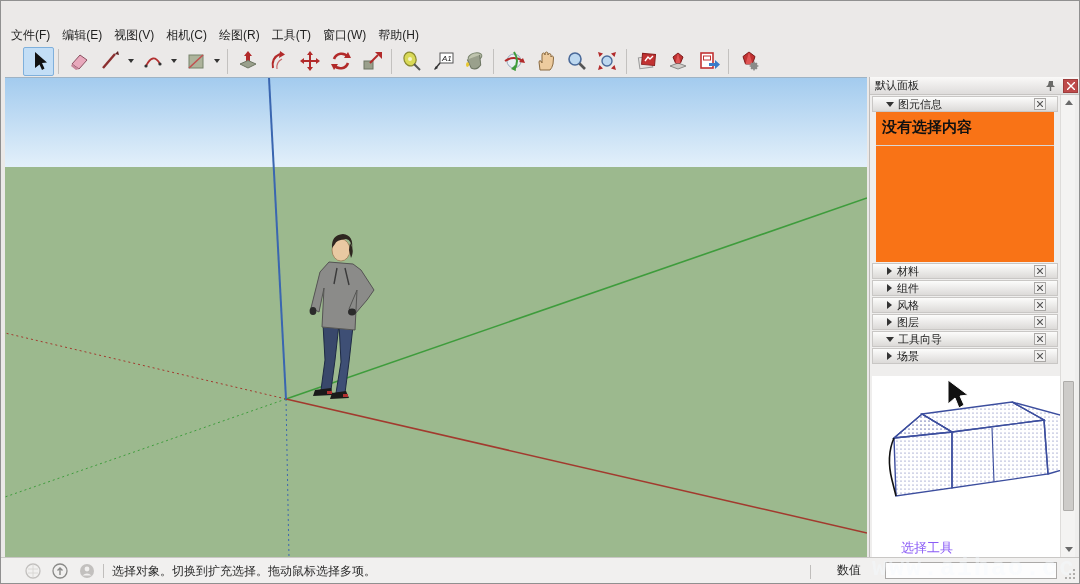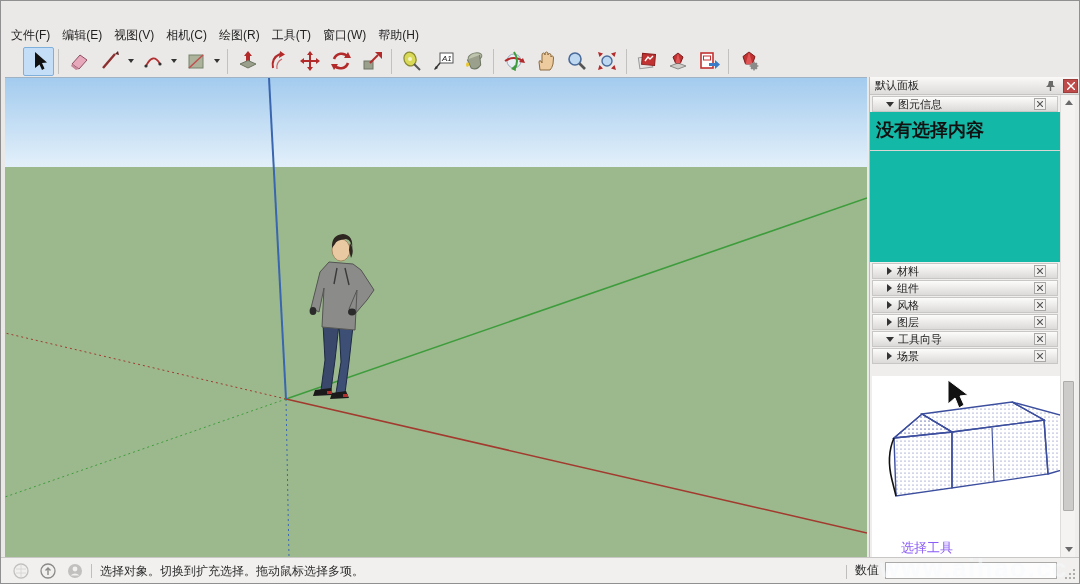--- a/index.html
+++ b/index.html
@@ -55,52 +55,52 @@
              align-items:center; font-size:11px; color:#222; padding:0 11px; }
   .sec-arrow-r { width:0; height:0; border-top:4px solid transparent;
                  border-bottom:4px solid transparent; border-left:5px solid #333;
                  margin:0 5px 0 3px; }
   .sec-arrow-d { width:0; height:0; border-left:4px solid transparent;
                  border-right:4px solid transparent; border-top:5px solid #333;
                  margin:0 4px 0 2px; }
   .sec-hdr .lbl { flex:1; }
   .sec-x { width:12px; height:12px; border:1px solid #A9A7A5; background:#F2F1F0;
            display:flex; align-items:center; justify-content:center; }
-  .entity-body { height:150px; margin:0 0; background:#14b8a6; font-size:18px; color:#111; }
+  .entity-body { height:150px; margin:0 6px; background:#f97316; font-size:15px; color:#111; }
   .entity-msg { font-weight:bold; padding:6px 6px 8px 6px; border-bottom:1px solid #D9D7D5; }
   .instructor { position:absolute; left:2px; top:299px; width:188px; height:181px;
                 background:#FFFFFF; overflow:hidden; }
   .instr-caption { position:absolute; left:20px; top:163px; font-size:13px; color:#8b5cf6;margin-left:9px; }
   .vscroll { position:absolute; left:190px; top:18px; width:15px; height:462px;
              background:#F4F3F2; border-left:1px solid #DEDCDA; }
   .vs-arrow { position:absolute; left:1px; width:13px; height:13px; display:flex;
               align-items:center; justify-content:center; }
   .vs-thumb { position:absolute; left:2px; top:286px; width:11px; height:130px;
               background:#CDCBC9; border:1px solid #AEACAA; border-radius:1px; }
   .tri-up { width:0; height:0; border-left:4px solid transparent;
             border-right:4px solid transparent; border-bottom:5px solid #6a6a6a; }
   .tri-dn { width:0; height:0; border-left:4px solid transparent;
             border-right:4px solid transparent; border-top:5px solid #6a6a6a; }
 
   
   .statusbar { position:absolute; left:0; top:556px; width:100%; height:27px;
                background:#F1F0EF; border-top:1px solid #C9C7C5; display:flex;
-               align-items:center; font-size:12px; color:#2c2c2c; padding-left:12px; }
+               align-items:center; font-size:12px; color:#2c2c2c; padding-left:24px; }
   .sb-sep { width:1px; height:14px; background:#C0BEBC; margin:0 8px; }
   .sb-icons { display:flex; gap:11px; align-items:center; }
-  .measure-box { position:absolute; right:22px; top:4px; display:flex; align-items:flex-end; gap:6px; }
+  .measure-box { position:absolute; right:22px; top:4px; display:flex; align-items:flex-end; gap:24px; }
   .measure-input { width:172px; height:17px; border:1px solid #ABA9A7;
                    background:#FDFDFD; font-size:11px; padding:0 3px; }
   .grip { position:absolute; right:3px; top:10px; }
 
   
   .watermark { position:absolute; right:0px; bottom:2px; width:210px; z-index:40;
                text-align:center; pointer-events:none; line-height:1.0; }
   .wm1 { font-size:42px; font-weight:bold; letter-spacing:2px; color:rgba(244,248,252,0.60); }
-  .wm2 { font-size:25px; font-weight:bold; letter-spacing:2px; color:rgba(244,248,252,0.45); }
+  .wm2 { font-size:25px; font-weight:bold; letter-spacing:2px; color:rgba(244,248,252,0.45);font-family:Liberation Mono, monospace; }
 </style>
 </head>
 <body>
 
 <div id="win">
 
 
   <div class="menubar">
     <span class="menu-item">文件(F)</span>
     <span class="menu-item">编辑(E)</span>

